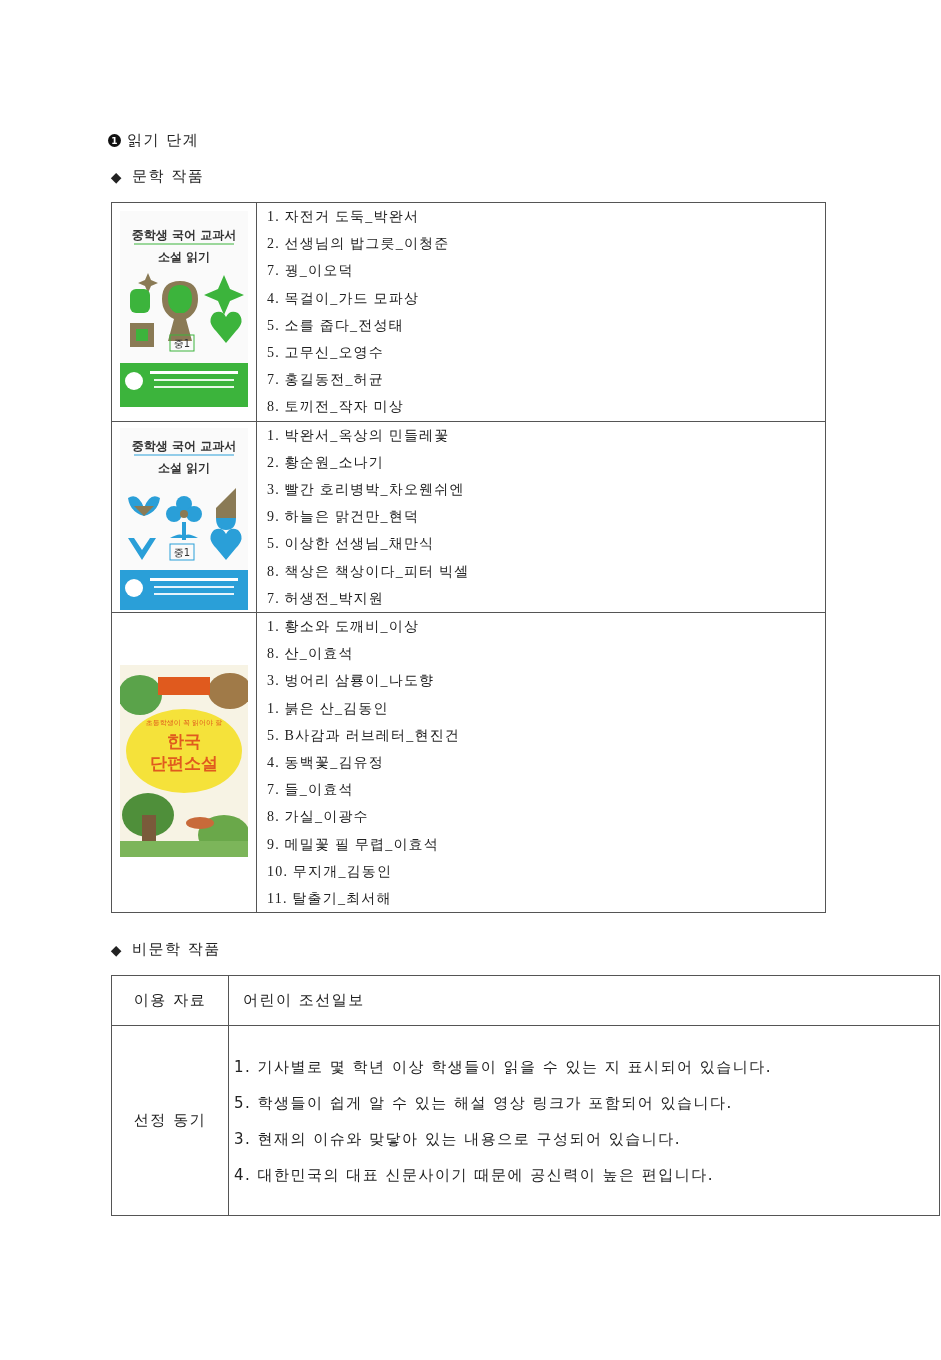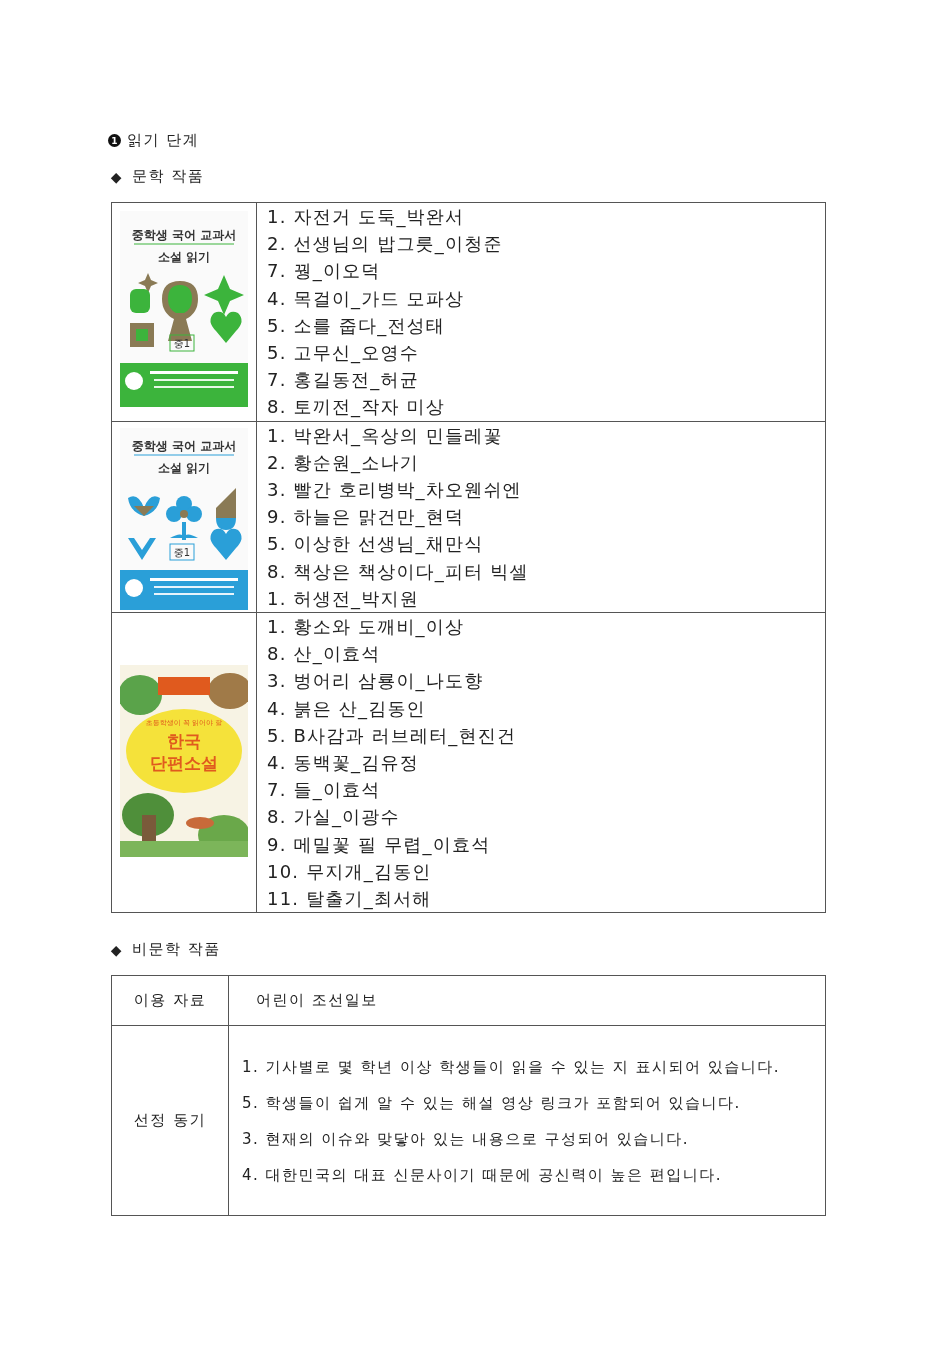--- a/index.html
+++ b/index.html
@@ -4,24 +4,24 @@
 <style>
   html, body { margin:0; padding:0; background:#ffffff; }
   body { width:941px; height:1360px; position:relative; font-family:"DejaVu Sans","Liberation Sans",sans-serif; color:#222; }
   .heading { position:absolute; left:108px; font-size:15px; letter-spacing:1.5px; display:flex; align-items:center; gap:6px; }
   .heading .mark { font-size:14px; width:18px; text-align:center; }
   .circled { display:inline-flex; width:13px; height:13px; border-radius:50%; background:#111; color:#fff; font-size:9px; align-items:center; justify-content:center; font-weight:bold; letter-spacing:0; }
   table { border-collapse:collapse; position:absolute; }
   td { border:1.3px solid #555; padding:0; vertical-align:top; }
   .lit { left:111px; top:202px; width:715px; }
   .imgcell { width:144px; position:relative; }
-  .list { padding-left:10px; font-size:18px; letter-spacing:1.2px; }
+  .list { padding-left:10px; font-size:14px; letter-spacing:1.2px;font-family:Liberation Serif, serif; }
   .list div { line-height:27.2px; white-space:nowrap; }
   .cover { position:absolute; left:8px; width:128px; }
-  .nonlit { left:111px; top:975px; width:715px; }
+  .nonlit { left:111px; top:975px; width:829px; }
   .nonlit td { font-size:15px; letter-spacing:1.5px; }
   .lbl { width:116px; text-align:center; vertical-align:middle; }
   .reasons div { line-height:36px; white-space:nowrap; }
 </style>
 </head>
 <body>
 
 <div class="heading" style="top:131px;">
   <span class="circled">1</span>
   <span>읽기 단계</span>
@@ -100,21 +100,21 @@
       </svg>
     </td>
     <td>
       <div class="list">
         <div>1. 박완서_옥상의 민들레꽃</div>
         <div>2. 황순원_소나기</div>
         <div>3. 빨간 호리병박_차오웬쉬엔</div>
         <div>9. 하늘은 맑건만_현덕</div>
         <div>5. 이상한 선생님_채만식</div>
         <div>8. 책상은 책상이다_피터 빅셀</div>
-        <div>1. 허생전_박지원</div>
+        <div>7. 허생전_박지원</div>
       </div>
     </td>
   </tr>
   <tr style="height:294px;">
     <td class="imgcell">
       <svg class="cover" style="top:52px;" width="128" height="192" viewBox="0 0 128 192">
         <rect x="0" y="0" width="128" height="192" fill="#f7f3e4"></rect>
         <ellipse cx="20" cy="30" rx="22" ry="20" fill="#5aa34a"></ellipse>
         <ellipse cx="110" cy="26" rx="22" ry="18" fill="#a07a48"></ellipse>
         <ellipse cx="64" cy="86" rx="58" ry="42" fill="#f5e23a"></ellipse>
@@ -127,21 +127,21 @@
         <ellipse cx="104" cy="170" rx="26" ry="20" fill="#6aa84a"></ellipse>
         <ellipse cx="80" cy="158" rx="14" ry="6" fill="#c86a3a"></ellipse>
         <rect x="0" y="176" width="128" height="16" fill="#7cb55a"></rect>
       </svg>
     </td>
     <td>
       <div class="list">
         <div>1. 황소와 도깨비_이상</div>
         <div>8. 산_이효석</div>
         <div>3. 벙어리 삼룡이_나도향</div>
-        <div>4. 붉은 산_김동인</div>
+        <div>1. 붉은 산_김동인</div>
         <div>5. B사감과 러브레터_현진건</div>
         <div>4. 동백꽃_김유정</div>
         <div>7. 들_이효석</div>
         <div>8. 가실_이광수</div>
         <div>9. 메밀꽃 필 무렵_이효석</div>
         <div>10. 무지개_김동인</div>
         <div>11. 탈출기_최서해</div>
       </div>
     </td>
   </tr>
@@ -150,25 +150,25 @@
 
 <div class="heading" style="top:940px;">
   <span class="mark">◆</span>
   <span>비문학 작품</span>
 </div>
 
 <table class="nonlit">
   <tbody>
       <tr style="height:50px;">
     <td class="lbl">이용 자료</td>
-    <td style="vertical-align:middle; padding-left:27px;">어린이 조선일보</td>
+    <td style="vertical-align:middle; padding-left:14px;">어린이 조선일보</td>
   </tr>
   <tr style="height:190px;">
     <td class="lbl">선정 동기</td>
-    <td style="vertical-align:middle; padding-left:13px;">
+    <td style="vertical-align:middle; padding-left:5px;">
       <div class="reasons">
         <div>1. 기사별로 몇 학년 이상 학생들이 읽을 수 있는 지 표시되어 있습니다.</div>
         <div>5. 학생들이 쉽게 알 수 있는 해설 영상 링크가 포함되어 있습니다.</div>
         <div>3. 현재의 이슈와 맞닿아 있는 내용으로 구성되어 있습니다.</div>
         <div>4. 대한민국의 대표 신문사이기 때문에 공신력이 높은 편입니다.</div>
       </div>
     </td>
   </tr>
 </tbody>
   </table>

